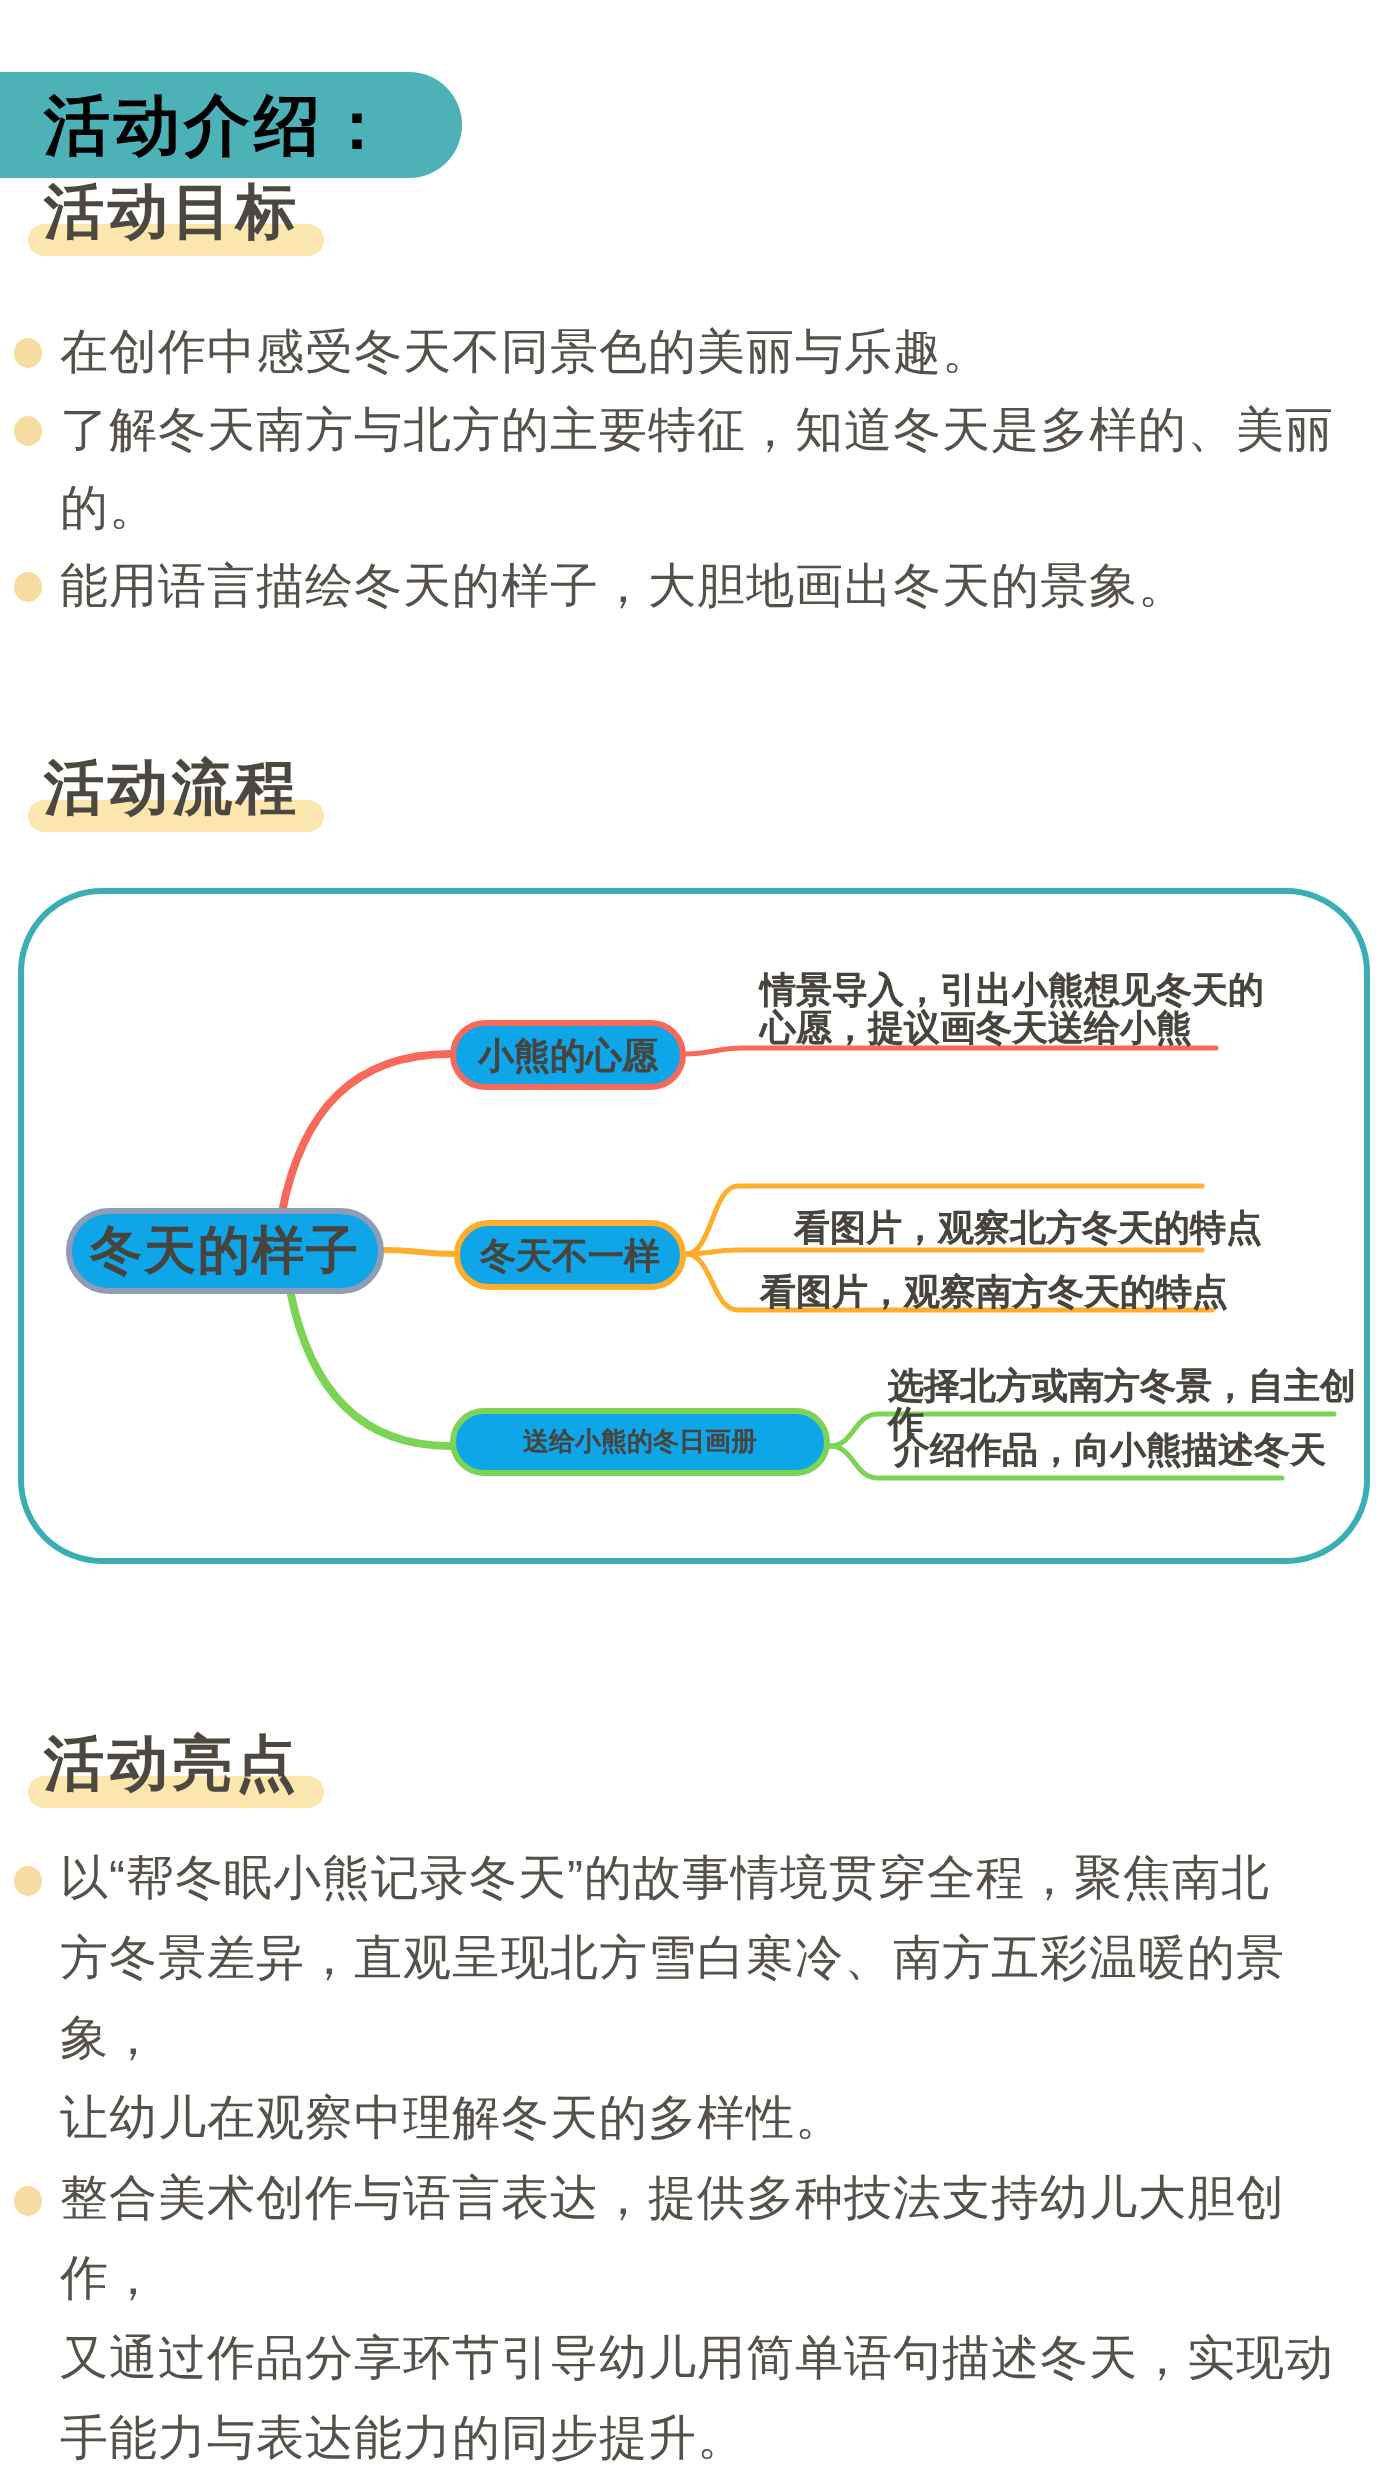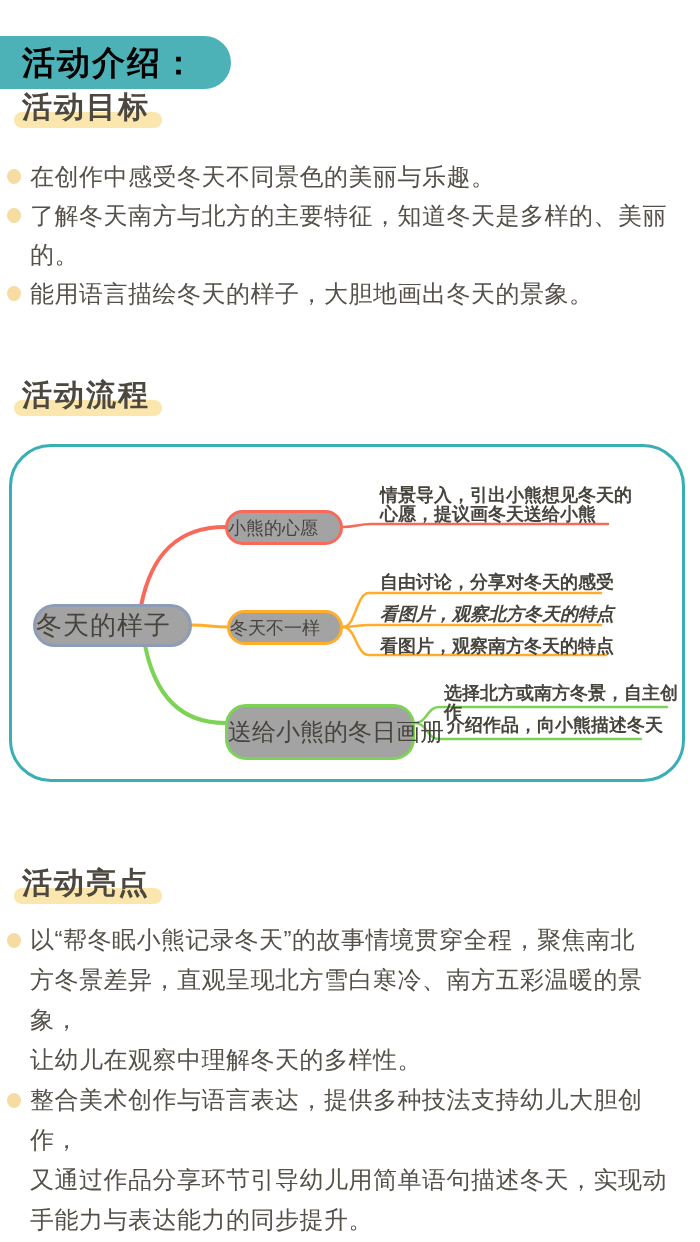--- a/index.html
+++ b/index.html
@@ -93,25 +93,25 @@
     position:relative;
     margin:31px 0 0 9px;
     width:676px;height:338px;
     border:3.5px solid var(--teal);
     border-radius:42px;
     background:#fff;
   }
   .mindmap svg{position:absolute;left:0;top:0;}
   .mm-node{
     position:absolute;
-    display:flex;align-items:center;justify-content:flex-start;
-    background:#a3a3a3;
+    display:flex;align-items:center;justify-content:center;
+    background:#0ea5e9;
     border:3px solid;
     color:var(--mindmap-text);
-    font-weight:normal;
+    font-weight:bold;
     white-space:nowrap;
   }
   .mm-root{
     left:21px;top:157px;width:159px;height:43px;
     border-color:var(--root-border);
     border-radius:24px;
     font-size:26px;
     letter-spacing:1px;
   }
   .mm-red{
@@ -120,37 +120,37 @@
     border-radius:19px;
     font-size:18px;
   }
   .mm-yellow{
     left:215px;top:163px;width:116px;height:35px;
     border-color:var(--branch-yellow);
     border-radius:19px;
     font-size:18px;
   }
   .mm-green{
-    left:213px;top:257px;width:190px;height:56px;
+    left:213px;top:257px;width:190px;height:34px;
     border-color:var(--branch-green);
     border-radius:21px;
-    font-size:24px;
+    font-size:13px;
   }
   .mm-leaf{
     position:absolute;
     font-size:18px;
     line-height:19px;
     color:var(--mindmap-text);
     font-weight:bold;
     white-space:pre-line;
     letter-spacing:0;
   }
   .leaf-r0{left:368px;top:39px;}
   .leaf-y0{left:368px;top:126px;}
-  .leaf-y1{left:368px;top:158px;font-style:italic;}
+  .leaf-y1{left:385px;top:158px;}
   .leaf-y2{left:368px;top:190px;}
   .leaf-g0{left:432px;top:237px;}
   .leaf-g1{left:435px;top:269px;}
 
   path{fill:none;stroke-linecap:round;}
   .st-red{stroke:var(--branch-red);}
   .st-yellow{stroke:var(--branch-yellow);}
   .st-green{stroke:var(--branch-green);}
   .w4{stroke-width:4px;}
   .w3{stroke-width:3px;}
@@ -218,21 +218,20 @@
       </div>
       <div class="mm-node mm-yellow">
         <span>冬天不一样</span>
       </div>
       <div class="mm-node mm-green">
         <span>送给小熊的冬日画册</span>
       </div>
 
       <div class="mm-leaf leaf-r0">情景导入，引出小熊想见冬天的
 心愿，提议画冬天送给小熊</div>
-      <div class="mm-leaf leaf-y0">自由讨论，分享对冬天的感受</div>
       <div class="mm-leaf leaf-y1">看图片，观察北方冬天的特点</div>
       <div class="mm-leaf leaf-y2">看图片，观察南方冬天的特点</div>
       <div class="mm-leaf leaf-g0">选择北方或南方冬景，自主创作</div>
       <div class="mm-leaf leaf-g1">介绍作品，向小熊描述冬天</div>
     </div>
   </section>
 
   <section>
     <h2 class="heading mt-light">
       <span class="hl"></span>

